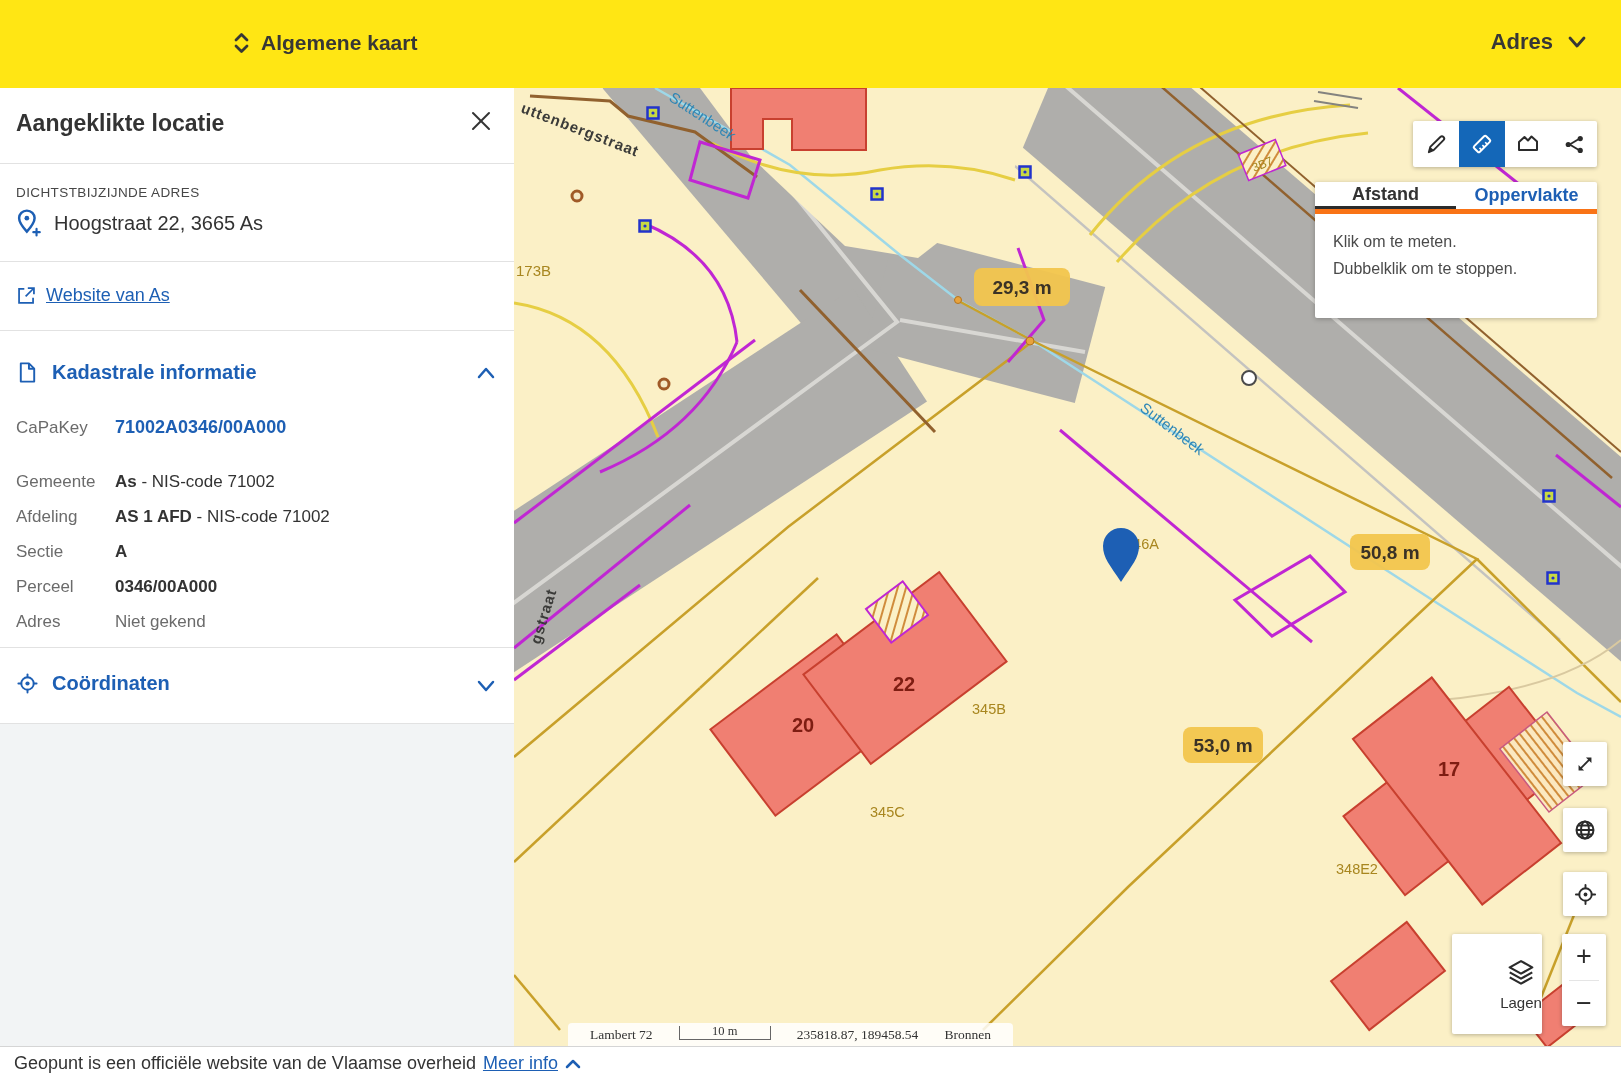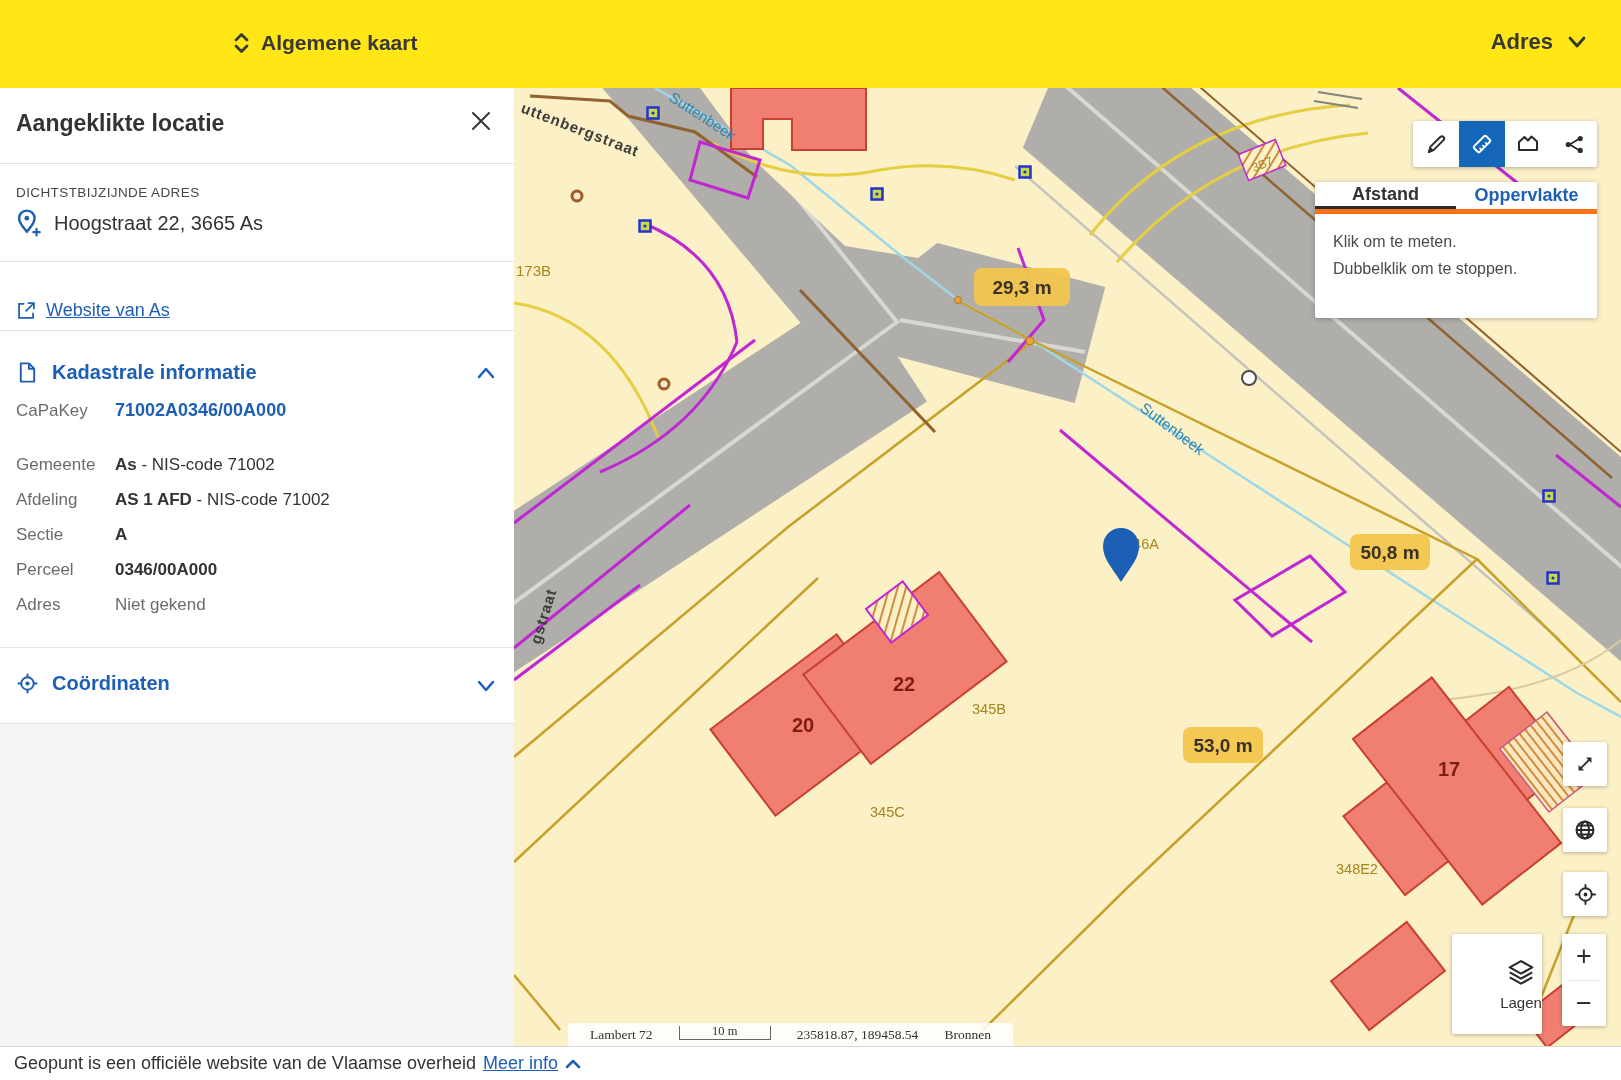--- a/index.html
+++ b/index.html
@@ -22,26 +22,26 @@
   .menu-btn .lbl{font-size:22px;font-weight:bold;color:#373736;}
 
   
   .sidebar{position:absolute;left:0;top:88px;width:514px;height:958px;background:#fff;z-index:20;}
   .divider{position:absolute;left:0;width:514px;height:1px;background:#E2E2E2;}
   .panel-title{position:absolute;left:16px;top:22px;font-size:23px;font-weight:bold;color:#333;}
   .close-btn{position:absolute;right:18px;top:18px;width:30px;height:30px;cursor:pointer;display:flex;align-items:center;justify-content:center;}
   .sec-label{position:absolute;left:16px;top:97px;font-size:13.5px;font-weight:normal;letter-spacing:.4px;color:#474747;}
   .addr-row{position:absolute;left:14px;top:121px;display:flex;align-items:center;gap:10px;}
   .addr-row .val{font-size:20px;color:#333;}
-  .link-row{position:absolute;left:16px;top:212px;display:flex;align-items:center;gap:9px;cursor:pointer;}
+  .link-row{position:absolute;left:16px;top:197px;display:flex;align-items:center;gap:9px;cursor:pointer;}
   .link-row a{font-size:18px;color:var(--accent_blue);text-decoration:underline;}
   .sec-head{position:absolute;left:16px;display:flex;align-items:center;gap:13px;cursor:pointer;}
   .sec-head .t{font-size:20px;font-weight:bold;color:var(--accent_blue);}
   .sec-chevron{position:absolute;right:18px;cursor:pointer;}
-  .kv-rows{position:absolute;left:16px;top:305px;width:480px;}
+  .kv-rows{position:absolute;left:16px;top:322px;width:480px;}
   .kv-row{display:flex;height:35px;align-items:center;font-size:17px;}
   .kv-row.first{margin-bottom:19px;}
   .kv-row .k{width:99px;color:var(--text_gray);flex:none;}
   .kv-row .link{color:var(--accent_blue);font-weight:bold;font-size:18px;cursor:pointer;}
   .kv-row .b{font-weight:bold;color:#333;}
   .kv-row .r{color:#333;white-space:pre;}
   .kv-row .muted{color:var(--text_gray);}
   .sidebar-empty{position:absolute;left:0;top:636px;width:514px;height:322px;background:#F2F4F5;}
 
   

